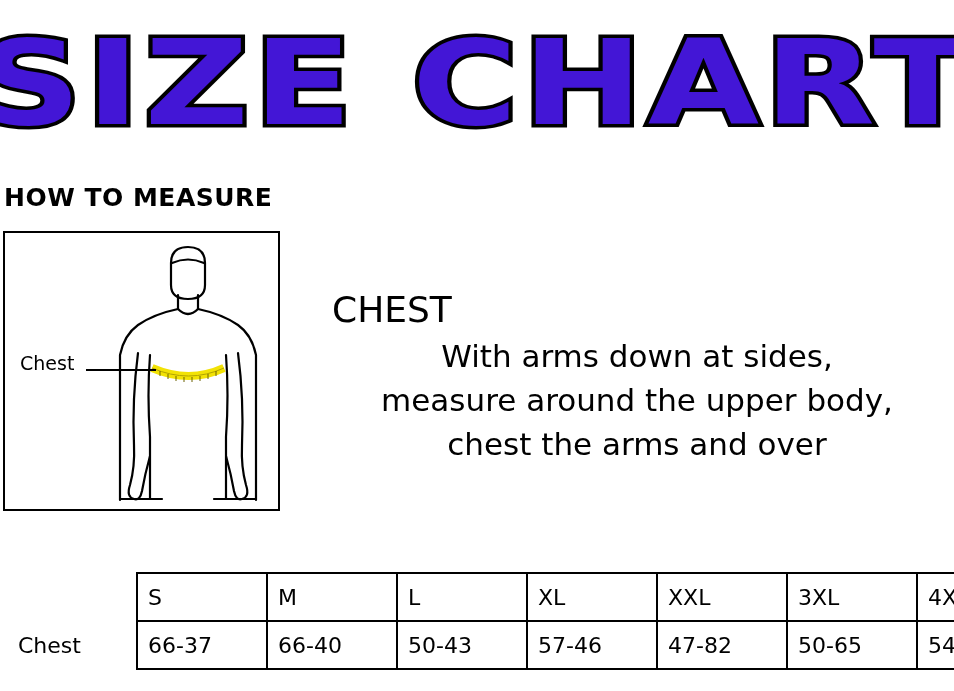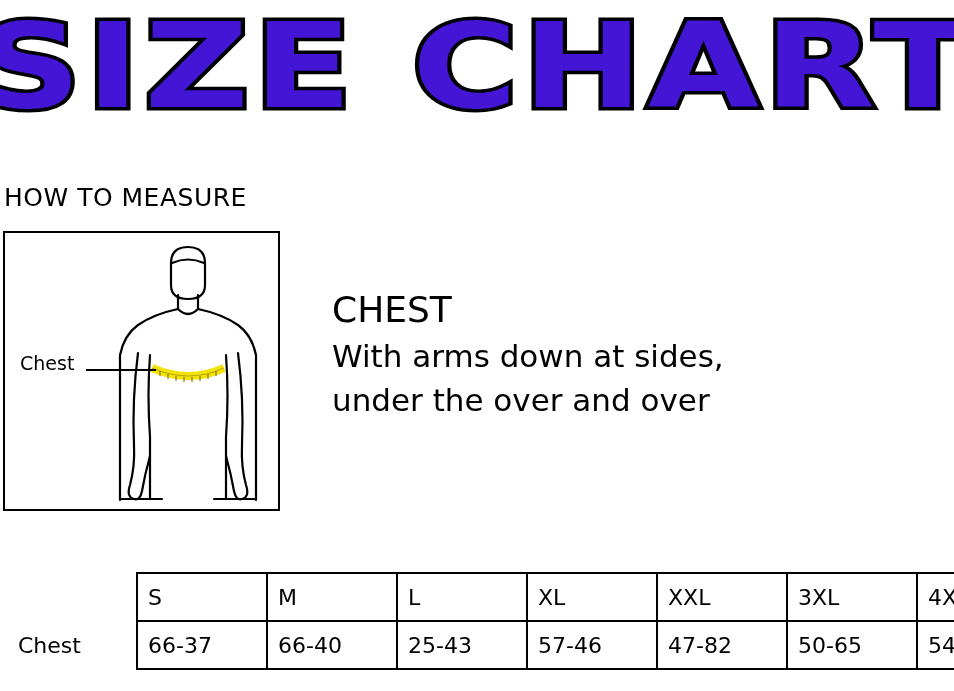--- a/index.html
+++ b/index.html
@@ -13,21 +13,21 @@
     position: relative;
     font-family: "Liberation Sans", sans-serif;
     color: #000000;
     overflow: hidden;
   }
 
   
   .title-wrap {
     position: absolute;
     left: 0;
-    top: 0;
+    top: 17px;
     width: 954px;
     height: 150px;
   }
   .title-text {
     position: absolute;
     left: 50%;
     top: 2px;
     transform: translateX(-50%) scaleX(1.22);
     transform-origin: center top;
     font-family: "DejaVu Sans", sans-serif;
@@ -40,21 +40,21 @@
     -webkit-text-stroke: 7px #000000;
     paint-order: stroke fill;
   }
 
   
   .how-to {
     position: absolute;
     left: 4px;
     top: 183px;
     font-family: "DejaVu Sans", sans-serif;
-    font-weight: normal;
+    font-weight: bold;
     font-size: 25px;
     letter-spacing: 0.5px;
   }
 
   
   .figure-box {
     position: absolute;
     left: 3px;
     top: 231px;
     width: 277px;
@@ -98,20 +98,21 @@
   .desc-title {
     font-family: "DejaVu Sans", sans-serif;
     font-size: 36px;
     line-height: 44px;
     margin-bottom: 2px;
   }
   .desc-body {
     font-family: "DejaVu Sans", sans-serif;
     font-size: 31px;
     line-height: 44px;
+    text-align: center;
   }
   .desc-body div { white-space: nowrap; }
 
   
   .size-table {
     position: absolute;
     left: 4px;
     top: 572px;
     width: 944px;
     border-collapse: collapse;
@@ -192,40 +193,41 @@
     </g>
   </svg>
 </div>
 <div class="chest-leader"></div>
 <div class="chest-label">Chest</div>
 
 <div class="desc">
   <div class="desc-title">CHEST</div>
   <div class="desc-body">
     <div>With arms down at sides,</div>
-    <div>under the over and over</div>
+    <div>measure around the upper body,</div>
+    <div>chest the arms and over</div>
   </div>
 </div>
 
 <table class="size-table">
   <tbody>
       <tr class="head">
     <td class="rowhead blank"></td>
     <td class="data">S</td>
     <td class="data">M</td>
     <td class="data">L</td>
     <td class="data">XL</td>
     <td class="data">XXL</td>
     <td class="data">3XL</td>
     <td class="data">4XL</td>
   </tr>
   <tr>
     <td class="rowhead">Chest</td>
     <td class="data">66-37</td>
     <td class="data">66-40</td>
-    <td class="data">25-43</td>
+    <td class="data">50-43</td>
     <td class="data">57-46</td>
     <td class="data">47-82</td>
     <td class="data">50-65</td>
     <td class="data">54-57</td>
   </tr>
 </tbody>
   </table>
 
 </body></html>

